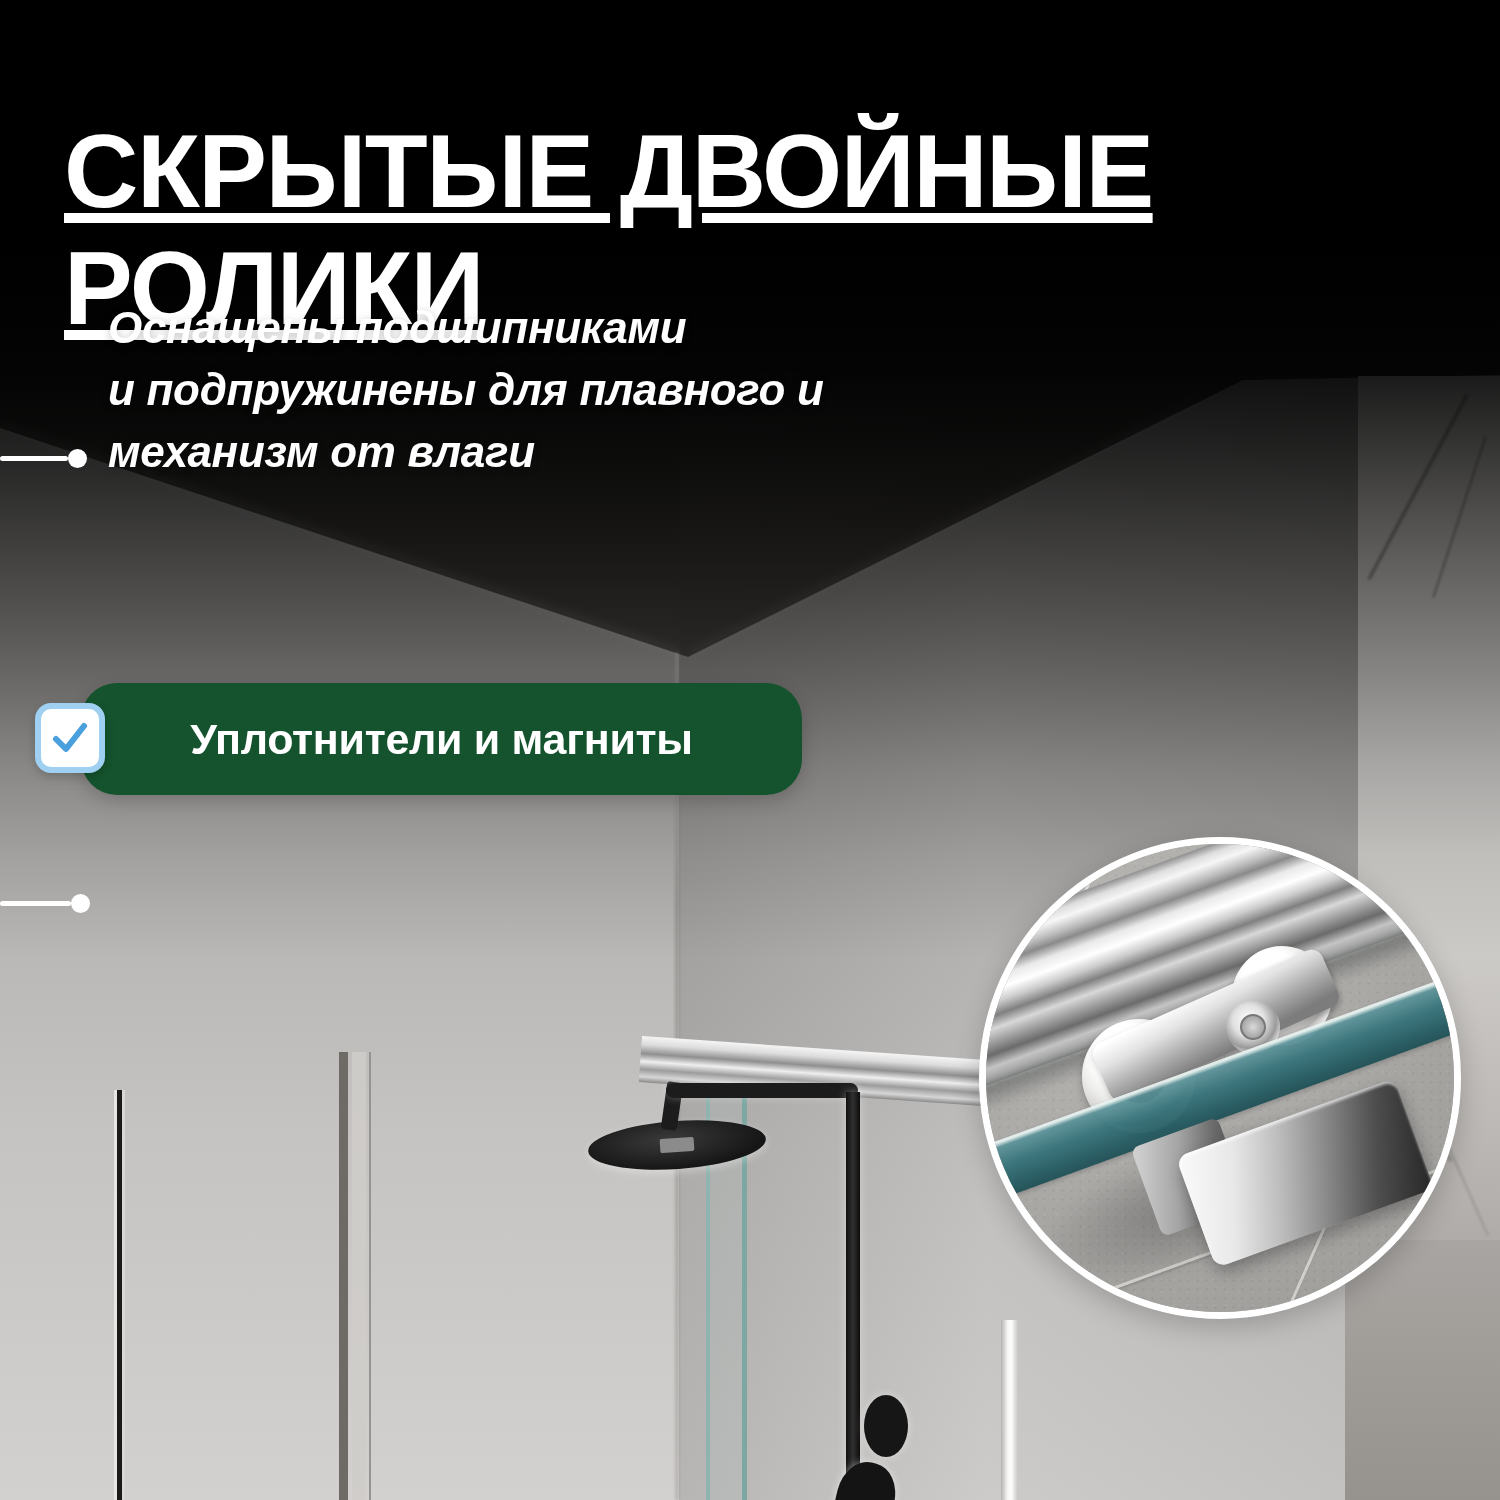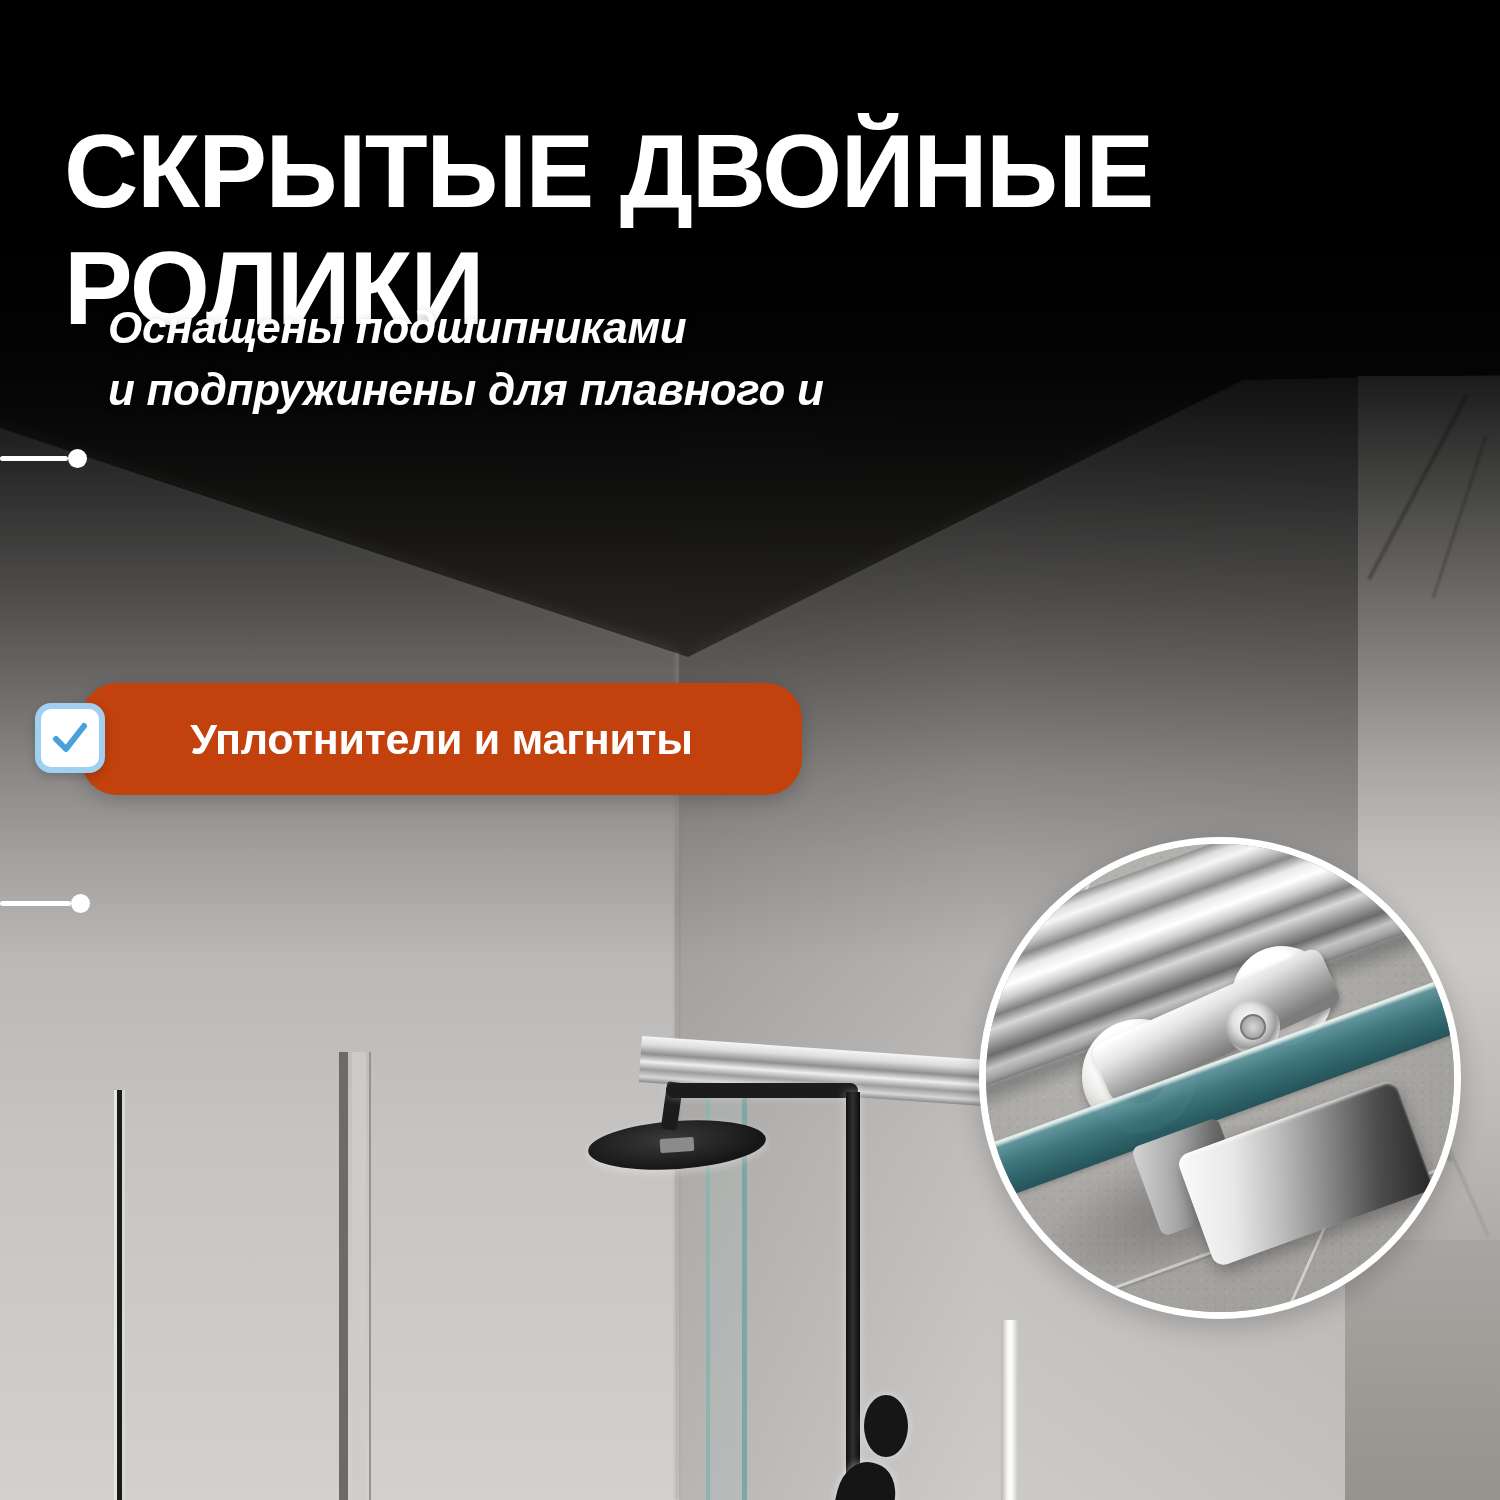--- a/index.html
+++ b/index.html
@@ -104,33 +104,33 @@
     box-shadow:0 2px 5px rgba(0,0,0,.2);}
   .clamp-side{position:absolute;left:158px;top:286px;width:92px;height:94px;transform:rotate(-20deg);border-radius:8px;
     background:linear-gradient(110deg,#d5d5d5 0%,#a5a5a5 40%,#6a6a6a 70%,#474747 100%);}
   .clamp{position:absolute;left:203px;top:270px;width:232px;height:118px;transform:rotate(-20deg);border-radius:12px;
     background:linear-gradient(108deg,#fbfbfb 0%,#e8e8e8 22%,#bdbdbd 40%,#8a8a8a 58%,#4e4e4e 78%,#262626 100%);
     box-shadow:inset 0 3px 3px rgba(255,255,255,.65),0 8px 16px rgba(0,0,0,.28);}
   
   .content{position:absolute;inset:0;z-index:4;}
   .title{position:absolute;left:64px;top:44px;color:#fff;font-weight:700;
     font-size:103px;line-height:117px;letter-spacing:-1.5px;white-space:nowrap;}
-  .title span{display:block;}
+  .title span{display:block;text-decoration:underline;}
   .para{position:absolute;color:#fff;font-weight:700;font-size:44px;line-height:62px;
     letter-spacing:-0.3px;text-shadow:0 2px 8px rgba(0,0,0,.25);white-space:nowrap;}
   .para1{left:108px;top:297px;font-style:italic;}
   .para2{left:108px;top:813px;}
   .marker-line{position:absolute;height:5px;background:#fff;border-radius:3px;}
   .marker-dot{position:absolute;width:19px;height:19px;border-radius:50%;background:#fff;}
   .m1-line{left:0;top:456px;width:68px;}
   .m1-dot{left:68px;top:449px;}
   .m2-line{left:0;top:901px;width:71px;}
   .m2-dot{left:71px;top:894px;}
   .badge{position:absolute;left:81px;top:683px;width:721px;height:112px;border-radius:36px;
-    background:#c2410c;color:#fff;font-weight:700;font-size:43px;text-align:center;line-height:112px;
+    background:#14532d;color:#fff;font-weight:700;font-size:43px;text-align:center;line-height:112px;
     letter-spacing:-0.3px;box-shadow:0 6px 18px rgba(0,0,0,.18);}
   .checkbox{position:absolute;left:35px;top:703px;width:70px;height:70px;box-sizing:border-box;
     background:#fff;border:6px solid #9fd0f2;border-radius:16px;
     box-shadow:0 4px 10px rgba(0,0,0,.18);display:flex;align-items:center;justify-content:center;}
 </style>
 </head>
 <body>
 
 <div class="canvas">
 
@@ -189,20 +189,21 @@
 
   <div class="content">
     <h1 class="title">
       <span>СКРЫТЫЕ ДВОЙНЫЕ</span>
       <span>РОЛИКИ</span>
     </h1>
 
     <div class="para para1">
       <div>Оснащены подшипниками</div>
       <div>и подпружинены для плавного и</div>
+      <div>механизм от влаги</div>
     </div>
 
     <div class="marker-line m1-line"></div>
     <div class="marker-dot m1-dot"></div>
 
     <div class="badge">Уплотнители и магниты</div>
     <div class="checkbox">
       <svg width="44" height="44" viewBox="0 0 44 44">
         <polyline points="8,23 18,33 36,10" fill="none" stroke="#4aa0dc" stroke-width="6" stroke-linecap="round" stroke-linejoin="round"></polyline>
       </svg>

